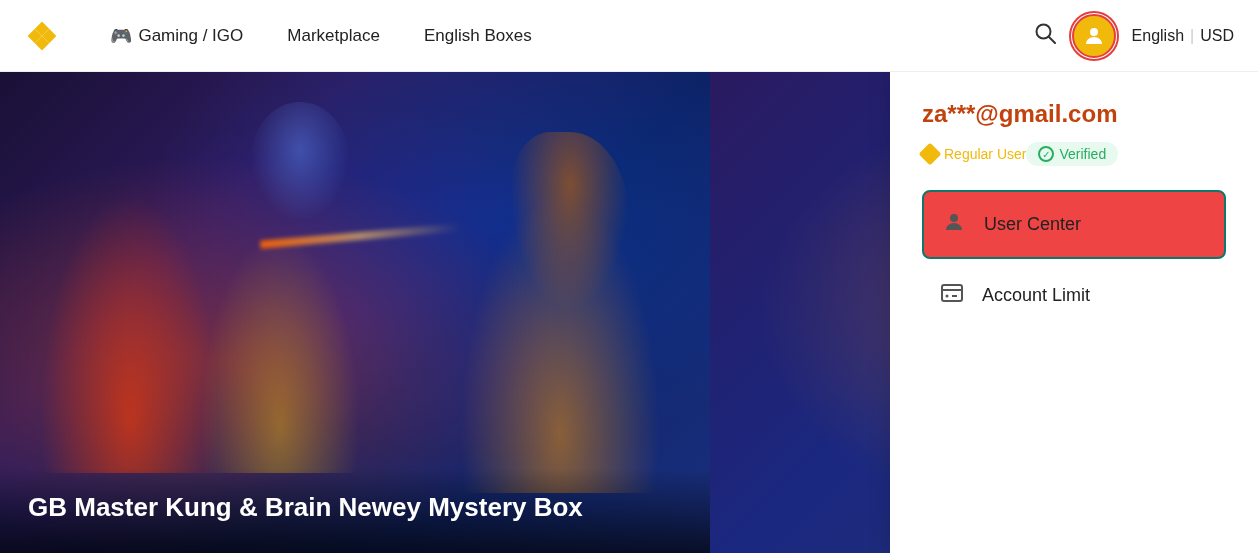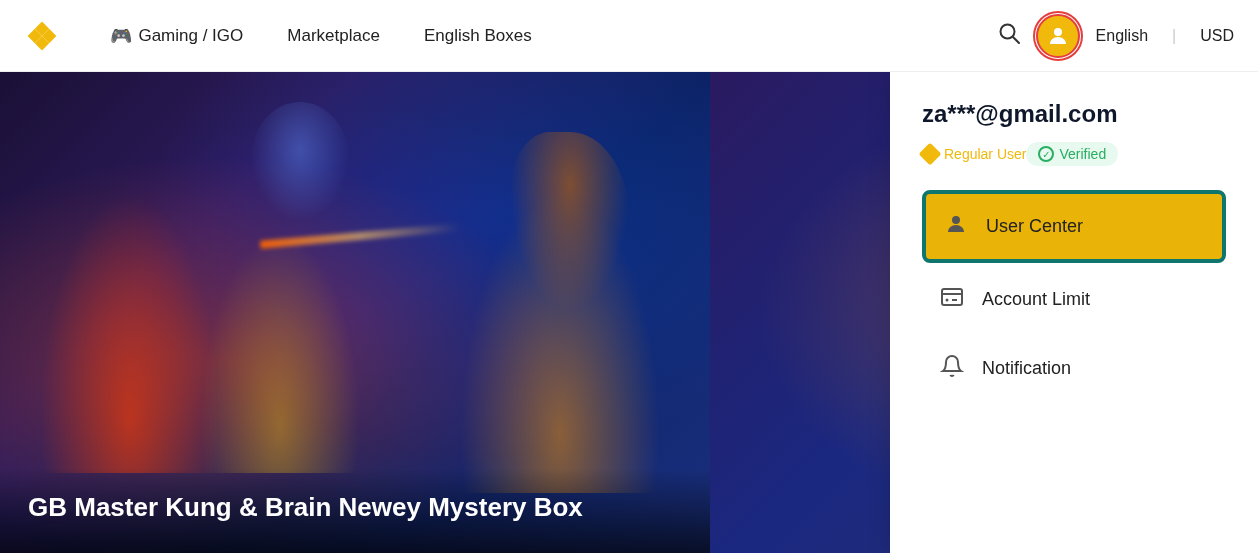--- a/index.html
+++ b/index.html
@@ -68,21 +68,21 @@
       justify-content: center;
       cursor: pointer;
       border: 2.5px solid #e53e3e;
       outline: 2px solid #e53e3e;
       outline-offset: 1px;
     }
     .user-avatar-btn svg { color: #fff; }
     .lang-currency {
       display: flex;
       align-items: flex-end;
-      gap: 22px;
+      gap: 4px;
       font-size: 16px;
       color: #222;
       cursor: pointer;
     }
     .divider-pipe { color: #ccc; margin: 0 2px; }
 
     
     .hero-area {
       position: relative;
       width: 100%;
@@ -187,21 +187,21 @@
       background: #fff;
       box-shadow: -2px 0 20px rgba(0,0,0,0.15);
       z-index: 50;
       padding: 28px 32px;
       display: flex;
       flex-direction: column;
     }
     .user-email {
       font-size: 24px;
       font-weight: 600;
-      color: #0f172a;
+      color: #c2410c;
       margin-bottom: 14px;
     }
     .user-badges {
       display: flex;
       align-items: center;
       margin-bottom: 24px;
     }
     .badge-user-type {
       display: flex;
       align-items: center;
@@ -245,22 +245,22 @@
       gap: 16px;
       padding: 18px 16px;
       border-radius: 8px;
       cursor: pointer;
       font-size: 18px;
       color: #333;
       transition: background 0.15s;
       margin-bottom: 4px;
     }
     .menu-item.active {
-      border: 4px solid #0f766e;
-      background: #eab308;
+      border: 2px solid #0f766e;
+      background: #ef4444;
     }
     .menu-icon {
       font-size: 20px;
       color: #555;
       width: 28px;
       text-align: center;
     }
     .menu-label {
       font-size: 18px;
       color: #222;
@@ -364,23 +364,14 @@
         <svg width="24" height="24" viewBox="0 0 24 24" fill="none" stroke="#555" stroke-width="2">
           <rect x="2" y="4" width="20" height="16" rx="2"></rect>
           <line x1="2" y1="9" x2="22" y2="9"></line>
           <line x1="7" y1="15" x2="7" y2="15" stroke-width="3" stroke-linecap="round"></line>
           <line x1="12" y1="15" x2="17" y2="15"></line>
         </svg>
       </div>
       <span class="menu-label">Account Limit</span>
     </div>
 
-    <div class="menu-item">
-      <div class="menu-icon">
-        <svg width="24" height="24" viewBox="0 0 24 24" fill="none" stroke="#555" stroke-width="2">
-          <path d="M18 8a6 6 0 0 0-12 0c0 7-3 9-3 9h18s-3-2-3-9"></path>
-          <path d="M13.73 21a2 2 0 0 1-3.46 0"></path>
-        </svg>
-      </div>
-      <span class="menu-label">Notification</span>
-    </div>
   </div>
 </div>
 
 </body></html>

